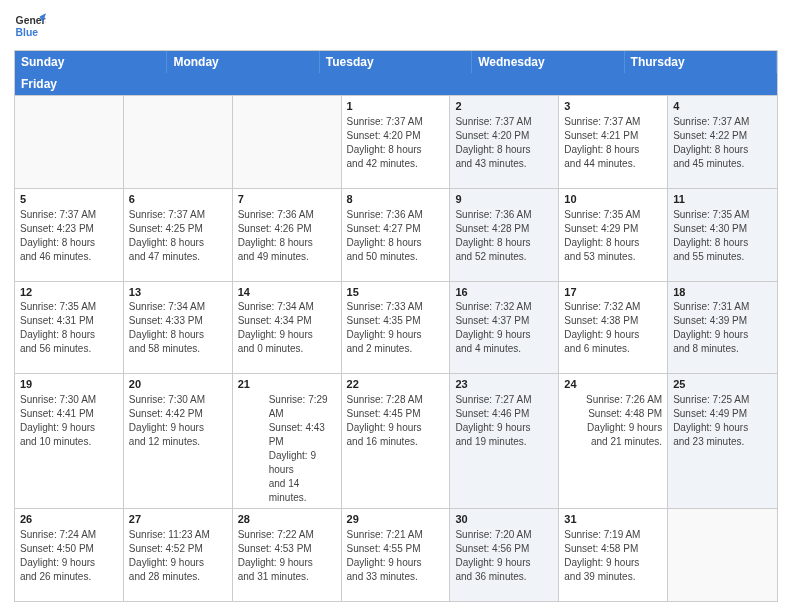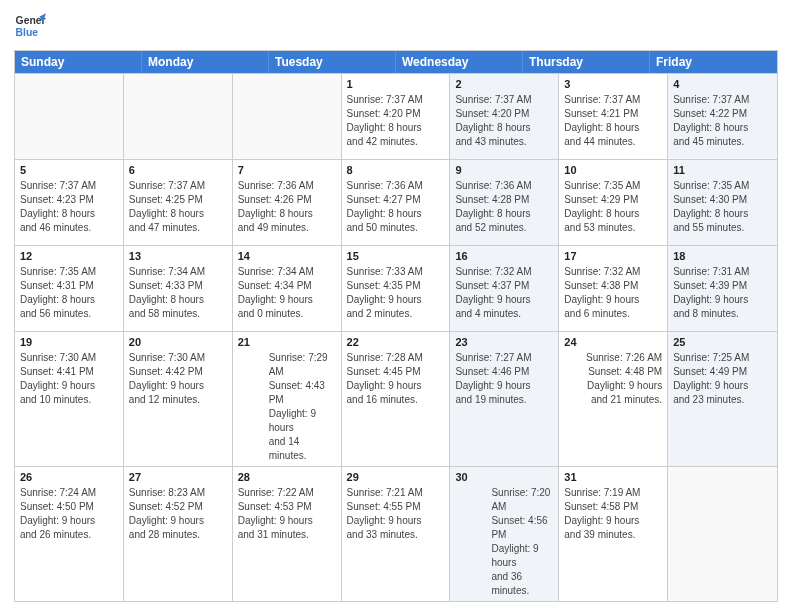--- a/index.html
+++ b/index.html
@@ -46,21 +46,21 @@
       color: #555;
     }
     .calendar {
       flex: 1;
       display: flex;
       flex-direction: column;
       border: 1px solid #ccc;
     }
     .cal-header-row {
       display: grid;
-      grid-template-columns: repeat(6, 1fr);
+      grid-template-columns: repeat(5, 1fr);
       background: #3a7bd5;
     }
     .cal-header-cell {
       color: #fff;
       font-size: 12px;
       font-weight: bold;
       padding: 4px 6px;
       text-align: left;
       border-right: 1px solid #5590e0;
     }
@@ -318,42 +318,42 @@
         <div class="cal-row">
           <div class="cal-cell">
             <span class="day-num">26</span>
             <div class="day-info" style="white-space: pre-line;">Sunrise: 7:24 AM
 Sunset: 4:50 PM
 Daylight: 9 hours
 and 26 minutes.</div>
           </div>
           <div class="cal-cell">
             <span class="day-num">27</span>
-            <div class="day-info" style="white-space: pre-line;">Sunrise: 8:23 AM
+            <div class="day-info" style="white-space: pre-line;">Sunrise: 11:23 AM
 Sunset: 4:52 PM
 Daylight: 9 hours
 and 28 minutes.</div>
           </div>
           <div class="cal-cell">
             <span class="day-num">28</span>
             <div class="day-info" style="white-space: pre-line;">Sunrise: 7:22 AM
 Sunset: 4:53 PM
 Daylight: 9 hours
 and 31 minutes.</div>
           </div>
           <div class="cal-cell">
             <span class="day-num">29</span>
             <div class="day-info" style="white-space: pre-line;">Sunrise: 7:21 AM
 Sunset: 4:55 PM
 Daylight: 9 hours
 and 33 minutes.</div>
           </div>
           <div class="cal-cell shaded">
             <span class="day-num">30</span>
-            <div class="day-info" style="white-space: pre-line; margin-left: 36px;">Sunrise: 7:20 AM
+            <div class="day-info" style="white-space: pre-line;">Sunrise: 7:20 AM
 Sunset: 4:56 PM
 Daylight: 9 hours
 and 36 minutes.</div>
           </div>
           <div class="cal-cell">
             <span class="day-num">31</span>
             <div class="day-info" style="white-space: pre-line;">Sunrise: 7:19 AM
 Sunset: 4:58 PM
 Daylight: 9 hours
 and 39 minutes.</div>

